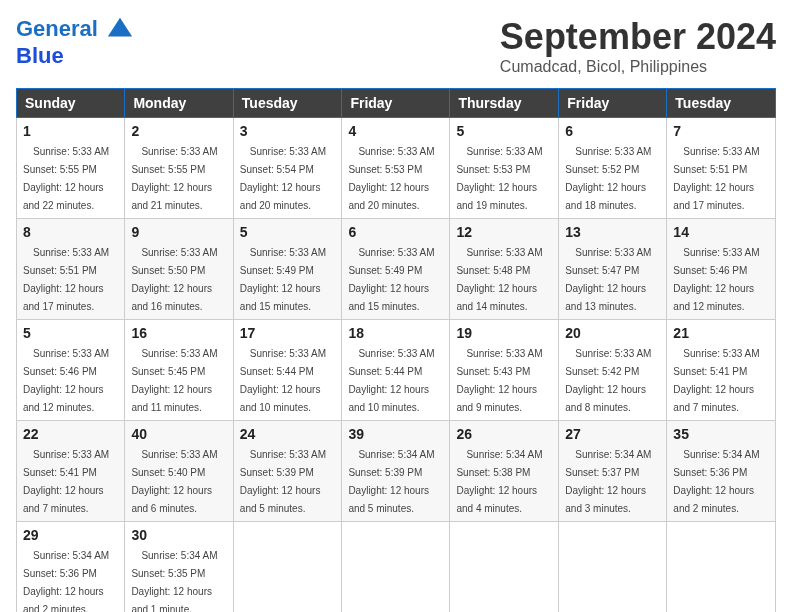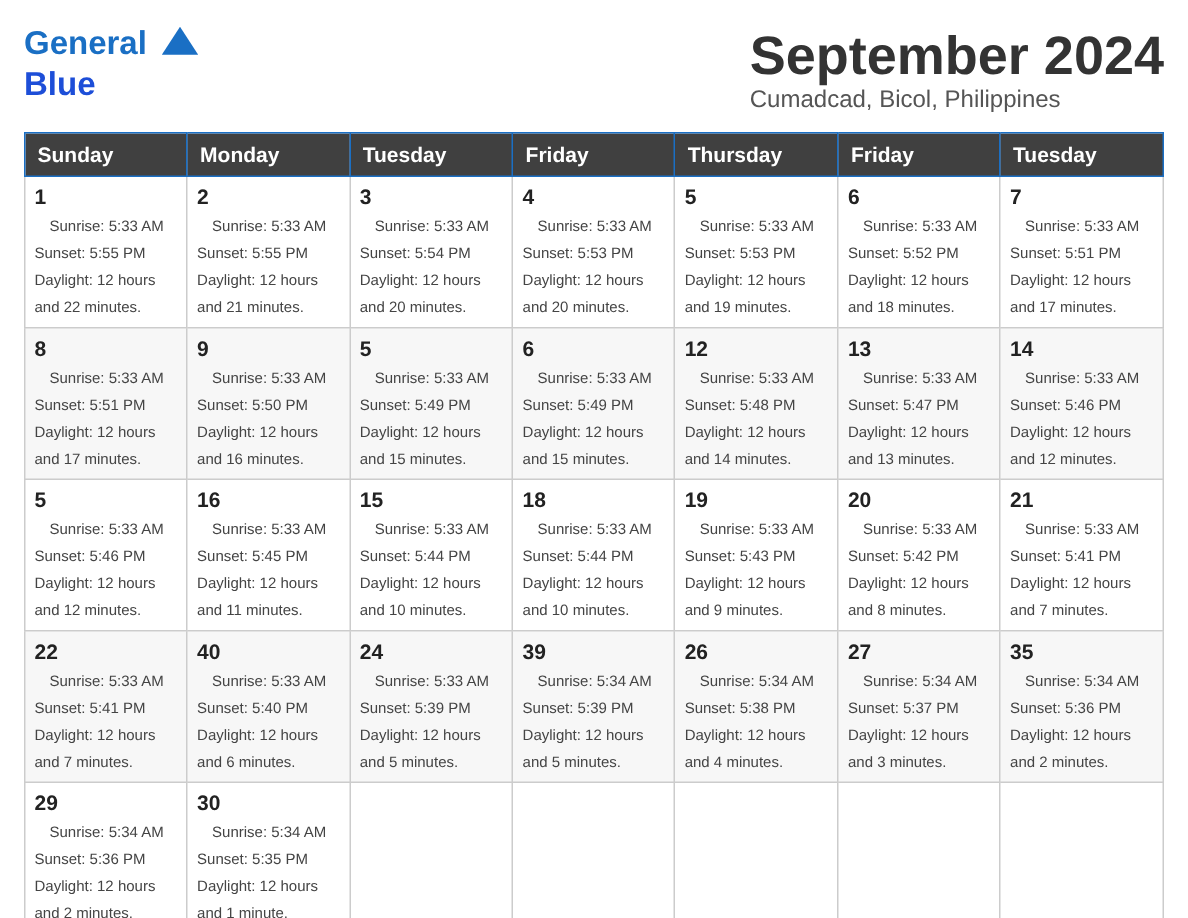--- a/index.html
+++ b/index.html
@@ -188,21 +188,21 @@
       </tr>
       <tr class="week-row">
         <td><span class="day-number">5</span><span class="day-detail" style="white-space: pre-line;">Sunrise: 5:33 AM
 Sunset: 5:46 PM
 Daylight: 12 hours
 and 12 minutes.</span></td>
         <td><span class="day-number">16</span><span class="day-detail" style="white-space: pre-line;">Sunrise: 5:33 AM
 Sunset: 5:45 PM
 Daylight: 12 hours
 and 11 minutes.</span></td>
-        <td><span class="day-number">15</span><span class="day-detail" style="white-space: pre-line;">Sunrise: 5:33 AM
+        <td><span class="day-number">17</span><span class="day-detail" style="white-space: pre-line;">Sunrise: 5:33 AM
 Sunset: 5:44 PM
 Daylight: 12 hours
 and 10 minutes.</span></td>
         <td><span class="day-number">18</span><span class="day-detail" style="white-space: pre-line;">Sunrise: 5:33 AM
 Sunset: 5:44 PM
 Daylight: 12 hours
 and 10 minutes.</span></td>
         <td><span class="day-number">19</span><span class="day-detail" style="white-space: pre-line;">Sunrise: 5:33 AM
 Sunset: 5:43 PM
 Daylight: 12 hours

